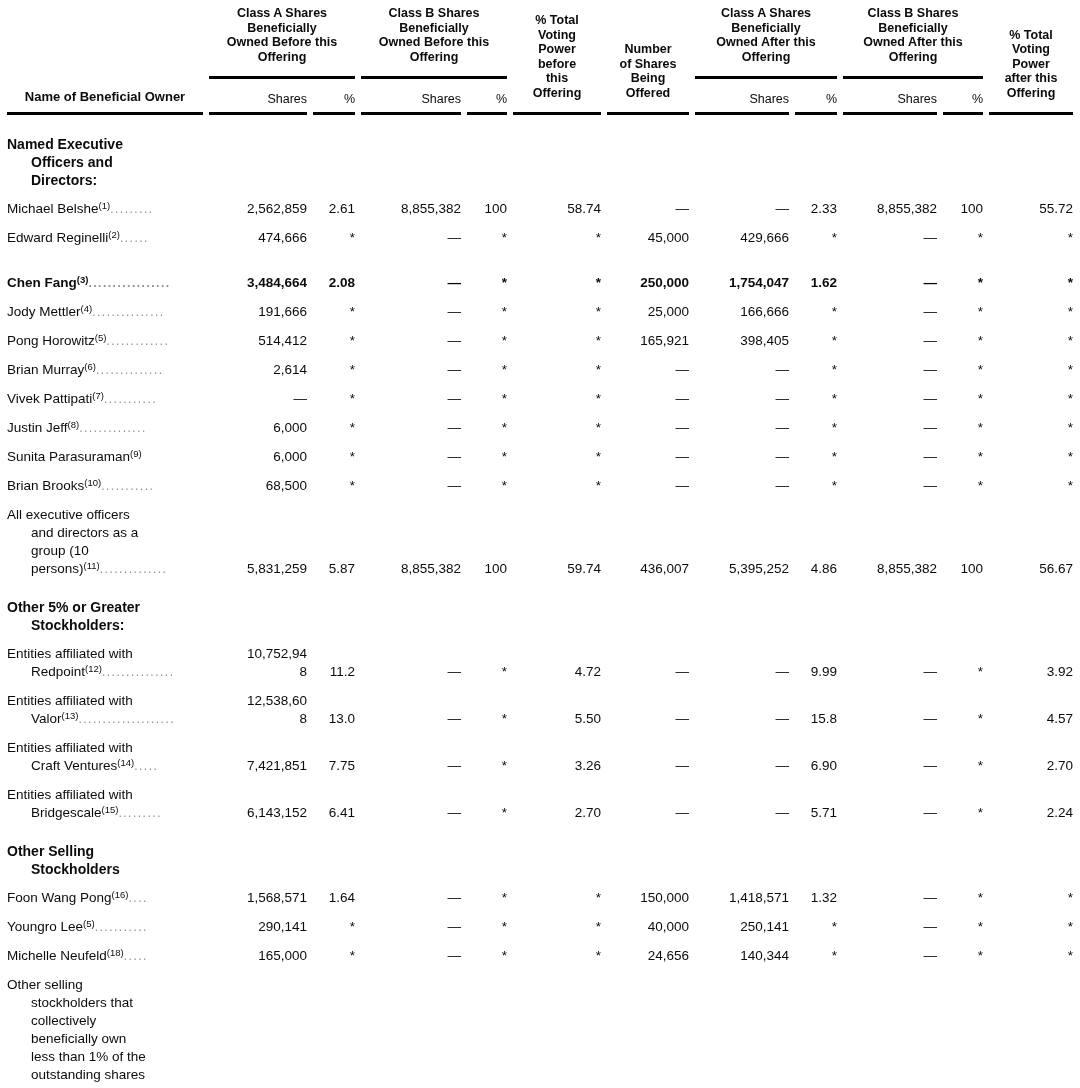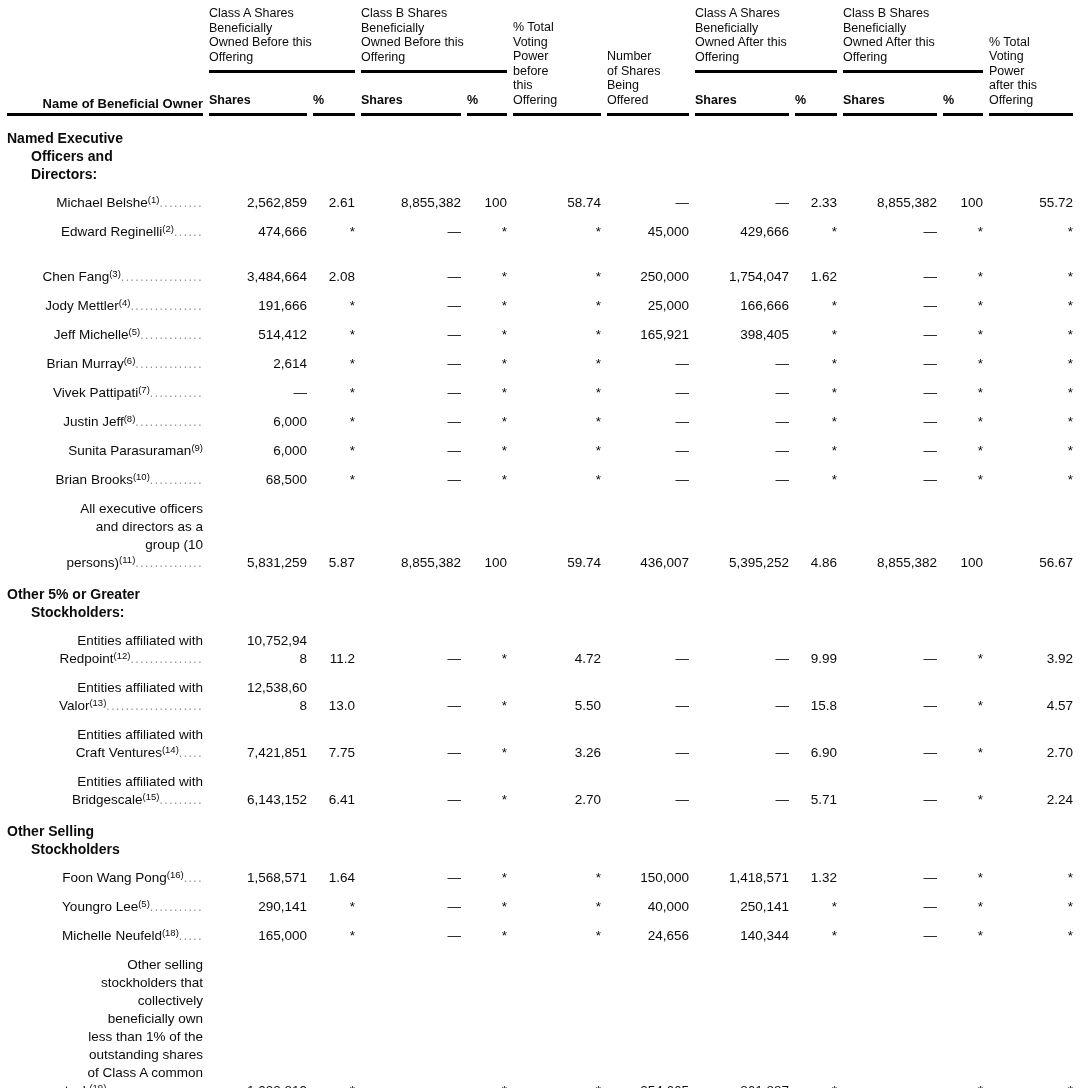--- a/index.html
+++ b/index.html
@@ -19,75 +19,75 @@
   table {
     border-collapse: separate;
     border-spacing: 6px 0;
     table-layout: fixed;
     width: 1078px;
   }
   th, td { margin: 0; }
 
   
   .name-h {
-    text-align: right;
+    text-align: center;
     vertical-align: bottom;
     font-size: 13px;
     font-weight: bold;
     line-height: 15px;
-    padding: 0 0 2px 0;
+    padding: 0 0 8px 0;
     border-bottom: 3px solid #000;
     white-space: pre-line;
   }
   .gh, .sh {
     font-size: 12.5px;
-    font-weight: normal;
+    font-weight: bold;
     line-height: 14.5px;
-    text-align: left;
+    text-align: center;
     vertical-align: bottom;
     white-space: pre-line;
-    padding: 0 0 6px 0;
+    padding: 0 0 12px 0;
     border-bottom: 3px solid #000;
   }
   .sub {
     font-size: 12.5px;
-    font-weight: bold;
+    font-weight: normal;
     line-height: 15px;
-    text-align: left;
+    text-align: right;
     vertical-align: bottom;
-    padding: 20px 0 5px 0;
+    padding: 13px 0 5px 0;
     border-bottom: 3px solid #000;
   }
 
   
   tbody td {
     vertical-align: bottom;
     font-size: 13.5px;
     line-height: 18px;
     padding: 11px 0 0 0;
   }
   .val-cell {
     text-align: right;
     white-space: pre-line;
   }
   .name-cell {
-    text-align: right;
+    text-align: left;
     padding: 11px 0 0 24px;
     text-indent: -24px;
     white-space: pre-line;
   }
   .section-cell {
     font-weight: bold;
     font-size: 14px;
     line-height: 18px;
-    padding: 13px 0 0 24px;
+    padding: 20px 0 0 24px;
     text-indent: -24px;
     white-space: pre-line;
   }
-  tr.gap-above td { padding-top: 27px; }
+  tr.gap-above td { padding-top: 27px; font-weight: bold; }
   .dots {
     color: #8f8f8f;
     font-size: 12px;
     letter-spacing: 1.5px;
   }
   .fn {
     font-size: 9.5px;
     line-height: 0;
     position: relative;
     top: -4px;
@@ -215,21 +215,21 @@
           <td class="val-cell">*</td>
           <td class="val-cell">*</td>
           <td class="val-cell">25,000</td>
           <td class="val-cell">166,666</td>
           <td class="val-cell">*</td>
           <td class="val-cell">—</td>
           <td class="val-cell">*</td>
           <td class="val-cell">*</td>
         </tr>
         <tr>
-          <td class="name-cell"><span>Jeff Michelle</span><sup class="fn">(5)</sup><span class="dots">.............</span></td>
+          <td class="name-cell"><span>Pong Horowitz</span><sup class="fn">(5)</sup><span class="dots">.............</span></td>
           <td class="val-cell">514,412</td>
           <td class="val-cell">*</td>
           <td class="val-cell">—</td>
           <td class="val-cell">*</td>
           <td class="val-cell">*</td>
           <td class="val-cell">165,921</td>
           <td class="val-cell">398,405</td>
           <td class="val-cell">*</td>
           <td class="val-cell">—</td>
           <td class="val-cell">*</td>

